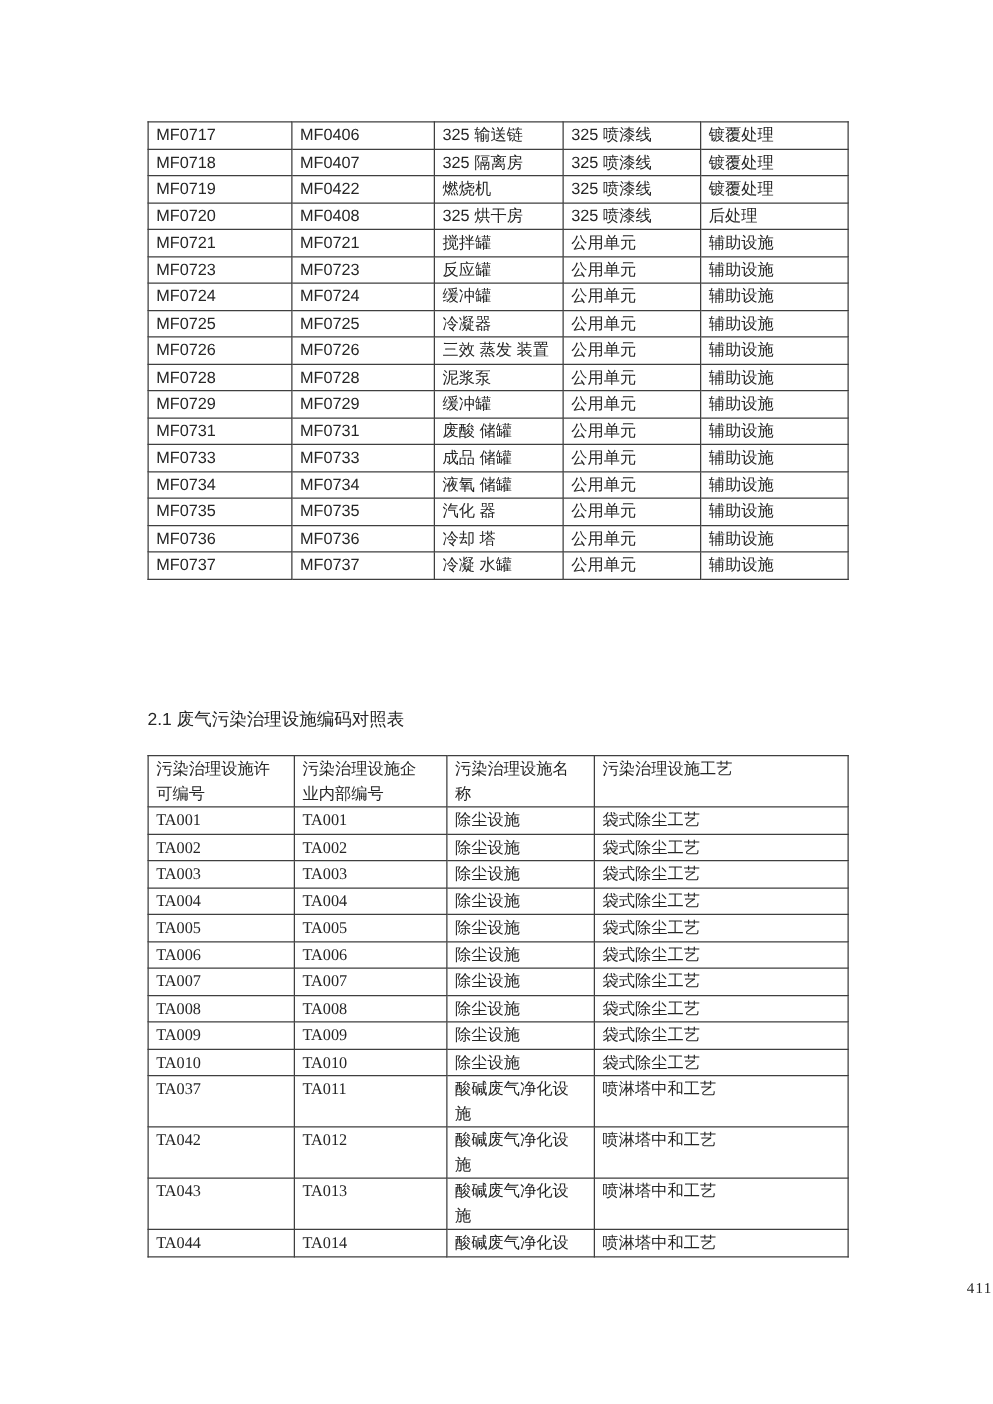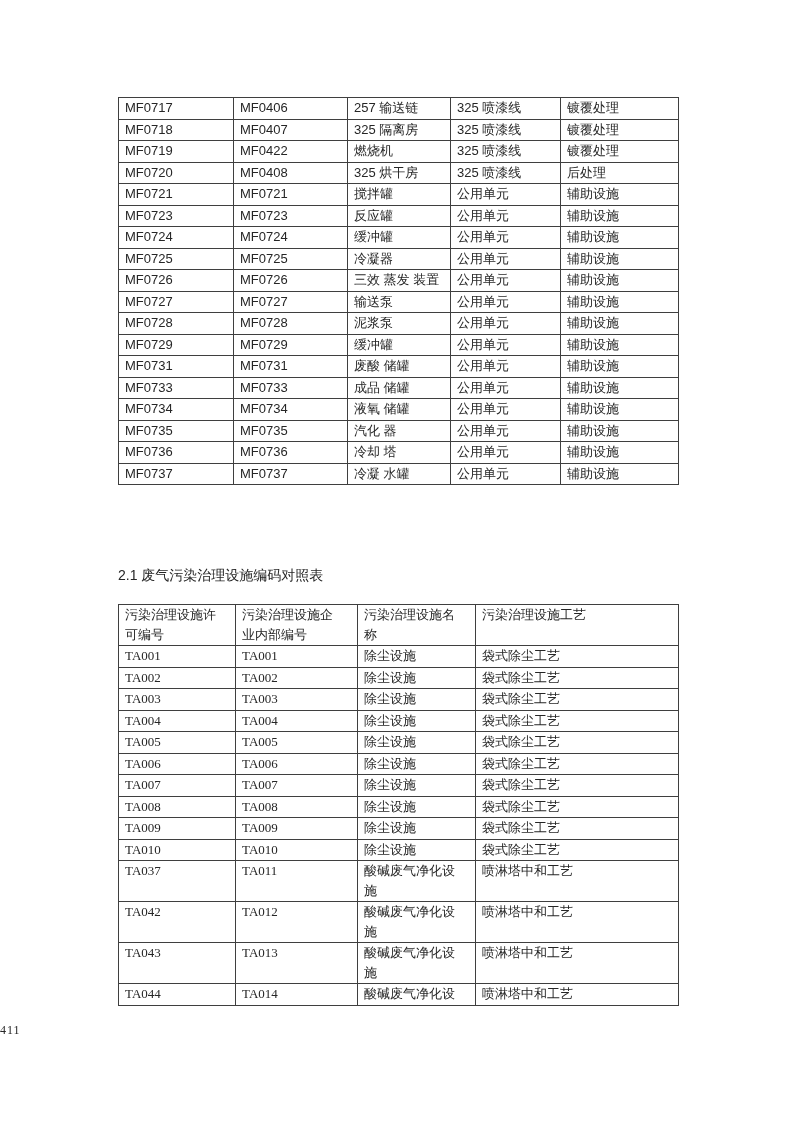--- a/index.html
+++ b/index.html
@@ -51,21 +51,21 @@
     position: absolute;
     left: 118px;
     top: 604px;
     font-family: Liberation Serif, serif;
   }
   #page-number {
     position: absolute;
     left: 0;
     top: 1023px;
     width: 794px;
-    text-align: left;
+    text-align: right;
     font-family: "Liberation Serif", serif;
     font-size: 12px;
     letter-spacing: 1px;
     color: #262626;
   }
   
   .t1-c1 { width: 115px; }
   .t1-c2 { width: 114px; }
   .t1-c3 { width: 103px; }
   .t1-c4 { width: 110px; }
@@ -85,21 +85,21 @@
       <col class="t1-c1">
         <col class="t1-c2">
         <col class="t1-c3">
         <col class="t1-c4">
         <col class="t1-c5">
     </colgroup>
     <tbody>
         <tr>
           <td>MF0717</td>
           <td>MF0406</td>
-          <td>257 输送链</td>
+          <td>325 输送链</td>
           <td>325 喷漆线</td>
           <td>镀覆处理</td>
         </tr>
         <tr>
           <td>MF0718</td>
           <td>MF0407</td>
           <td>325 隔离房</td>
           <td>325 喷漆线</td>
           <td>镀覆处理</td>
         </tr>
@@ -142,27 +142,20 @@
           <td>MF0725</td>
           <td>MF0725</td>
           <td>冷凝器</td>
           <td>公用单元</td>
           <td>辅助设施</td>
         </tr>
         <tr>
           <td>MF0726</td>
           <td>MF0726</td>
           <td>三效 蒸发 装置</td>
-          <td>公用单元</td>
-          <td>辅助设施</td>
-        </tr>
-        <tr>
-          <td>MF0727</td>
-          <td>MF0727</td>
-          <td>输送泵</td>
           <td>公用单元</td>
           <td>辅助设施</td>
         </tr>
         <tr>
           <td>MF0728</td>
           <td>MF0728</td>
           <td>泥浆泵</td>
           <td>公用单元</td>
           <td>辅助设施</td>
         </tr>

